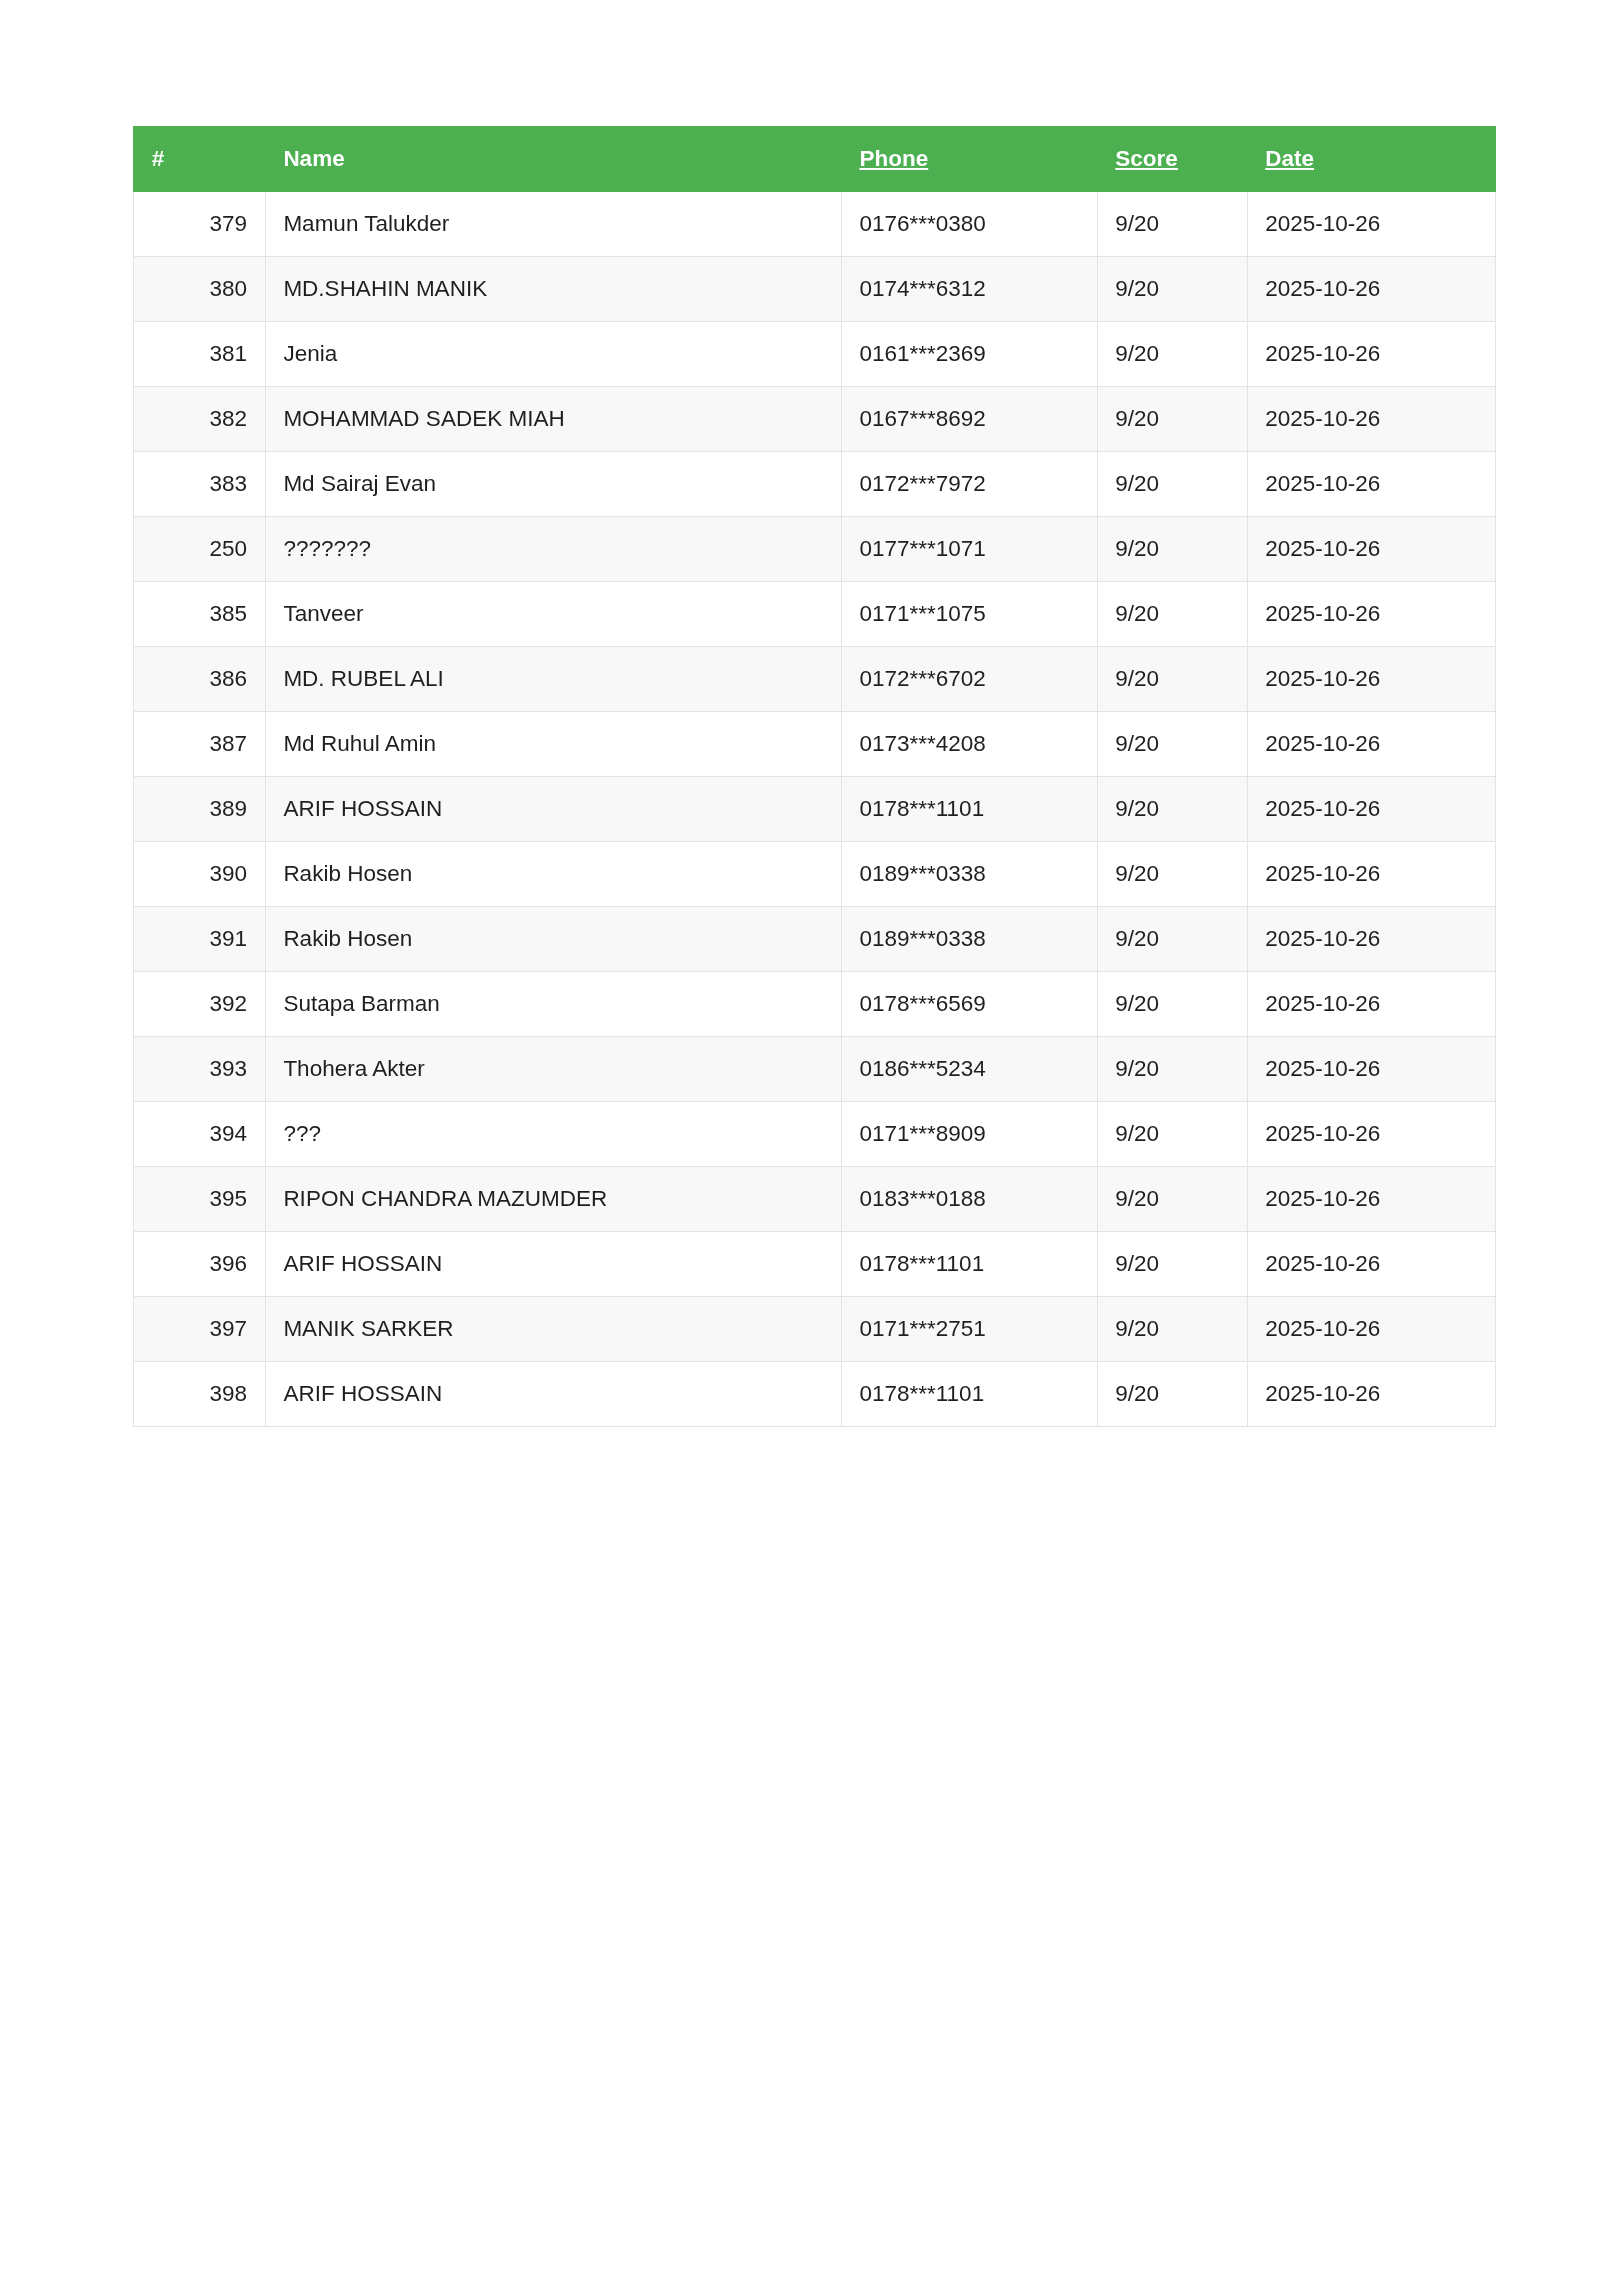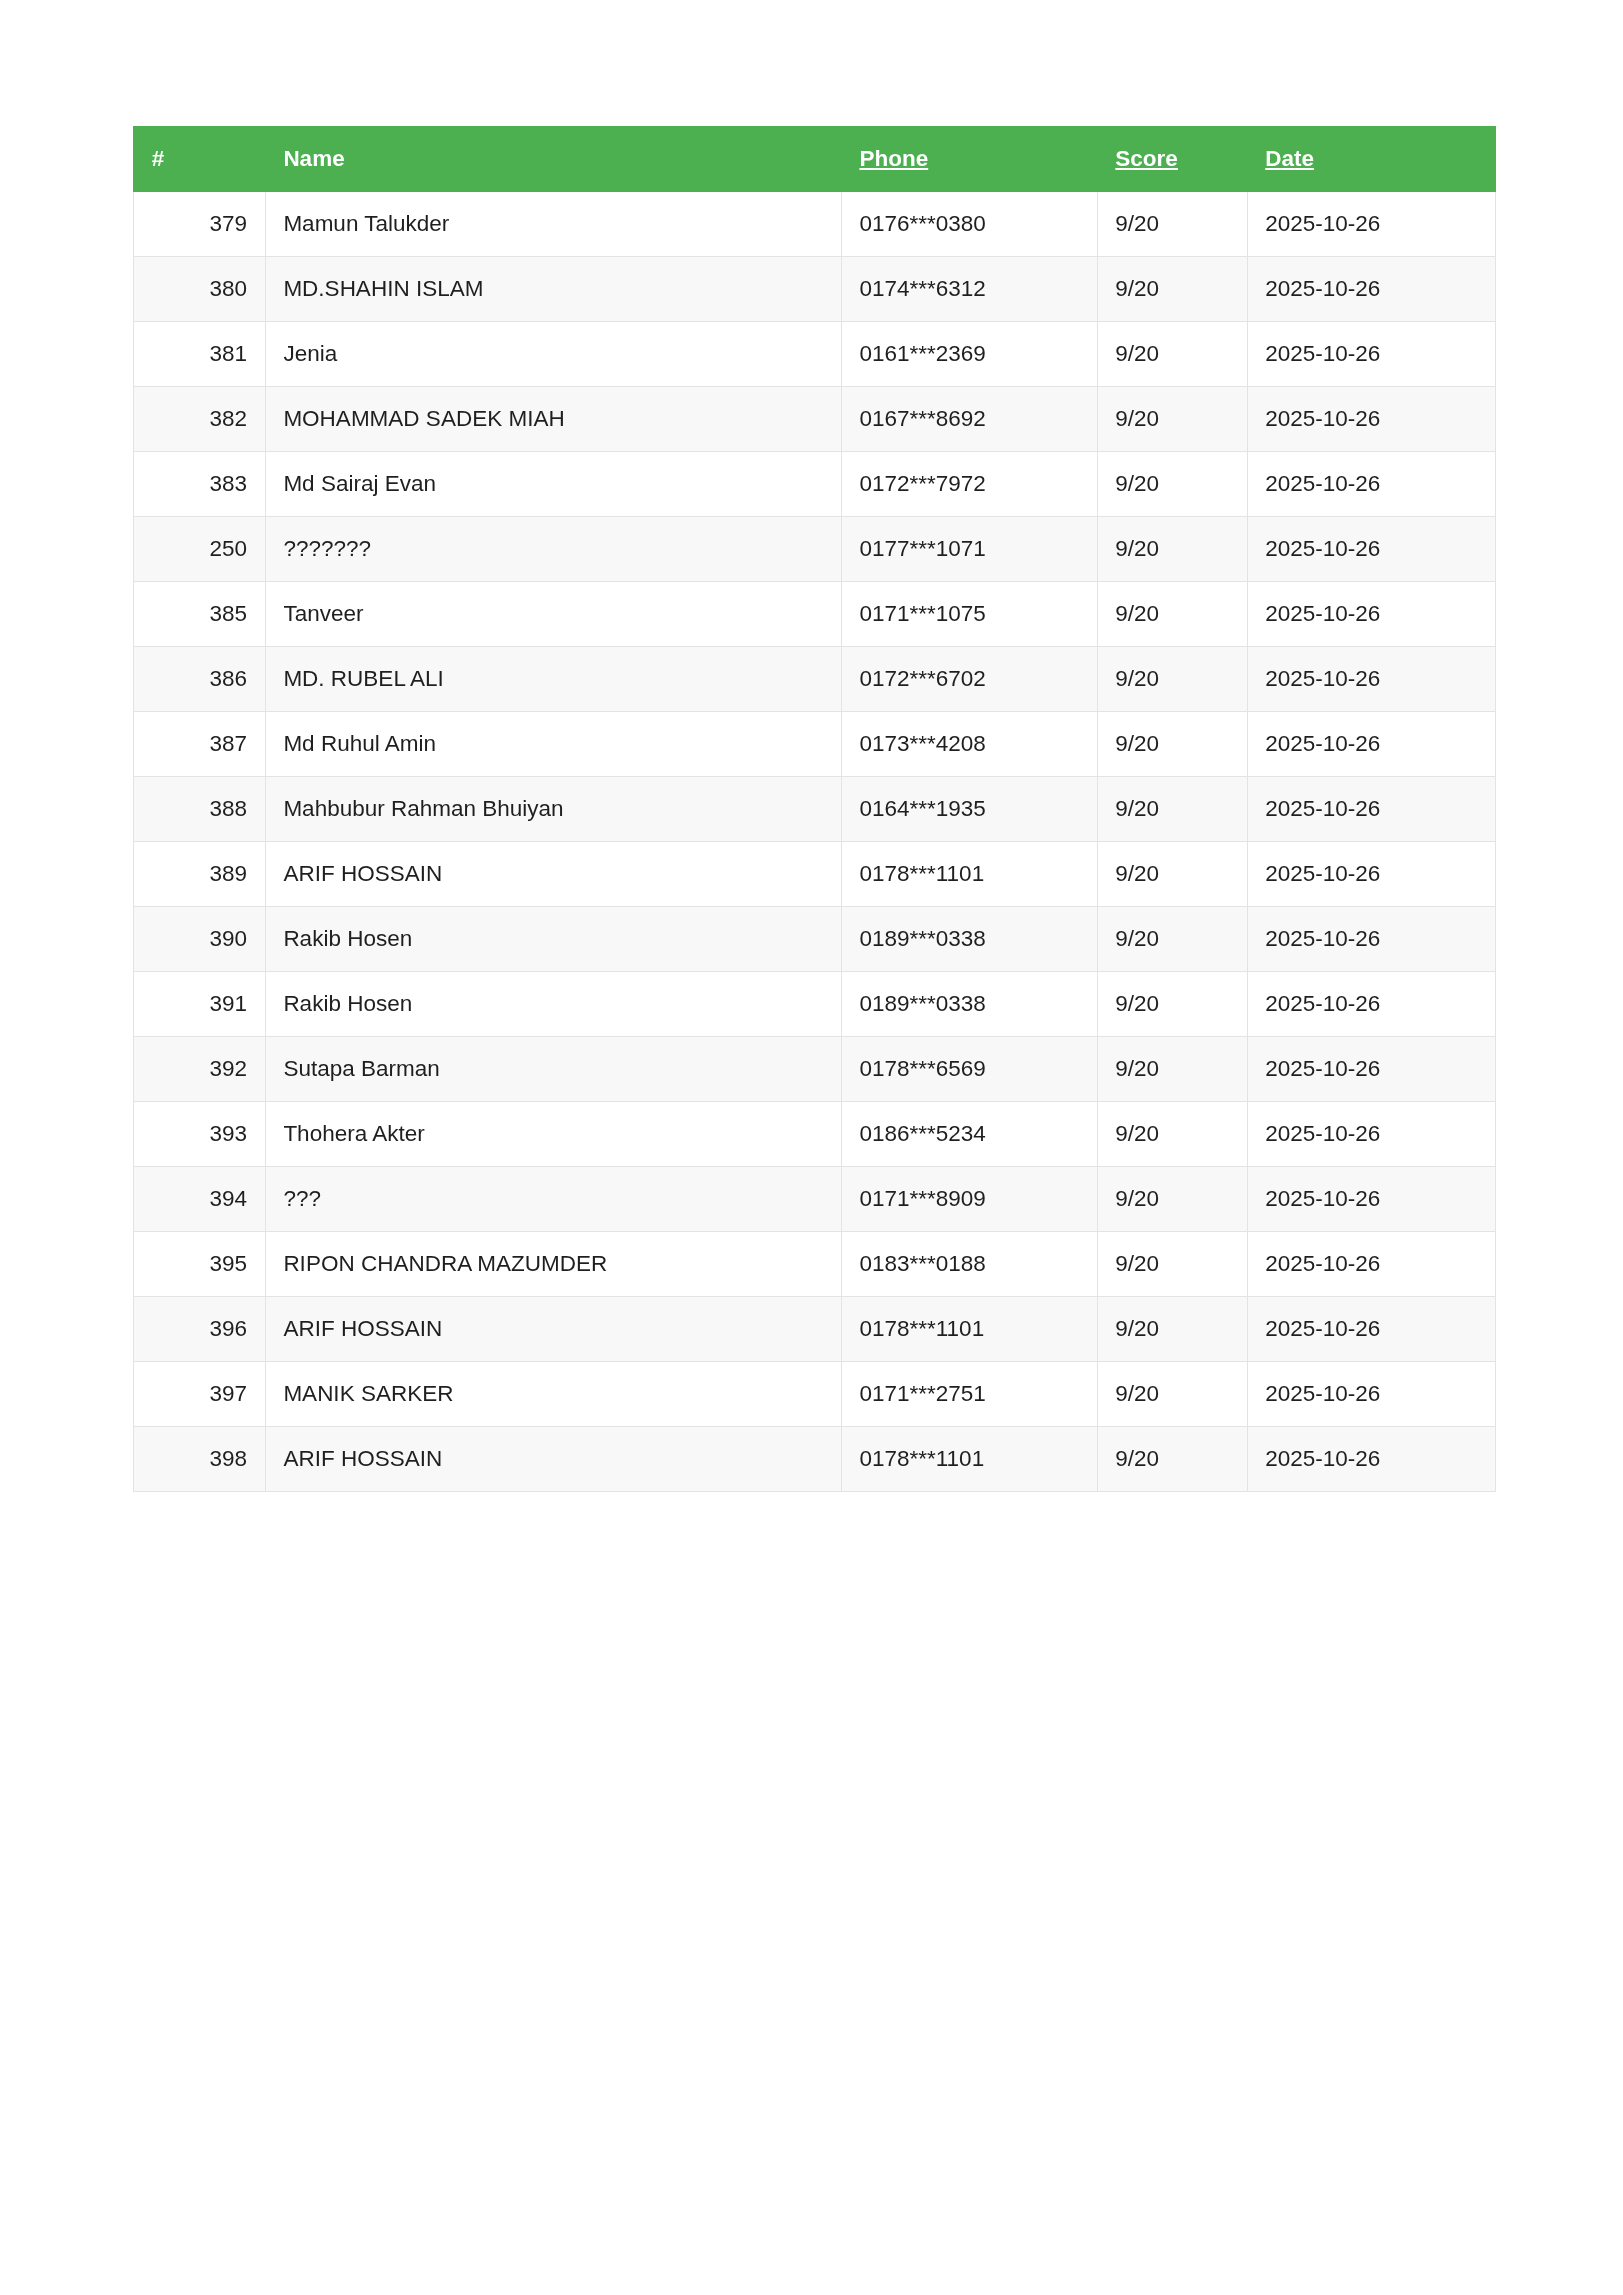--- a/index.html
+++ b/index.html
@@ -88,21 +88,21 @@
     <tbody>
       <tr>
         <td class="cell-rank">379</td>
         <td class="cell-name">Mamun Talukder</td>
         <td class="cell-phone">0176***0380</td>
         <td class="cell-score">9/20</td>
         <td class="cell-date">2025-10-26</td>
       </tr>
       <tr>
         <td class="cell-rank">380</td>
-        <td class="cell-name">MD.SHAHIN ISLAM</td>
+        <td class="cell-name">MD.SHAHIN MANIK</td>
         <td class="cell-phone">0174***6312</td>
         <td class="cell-score">9/20</td>
         <td class="cell-date">2025-10-26</td>
       </tr>
       <tr>
         <td class="cell-rank">381</td>
         <td class="cell-name">Jenia</td>
         <td class="cell-phone">0161***2369</td>
         <td class="cell-score">9/20</td>
         <td class="cell-date">2025-10-26</td>
@@ -143,27 +143,20 @@
         <td class="cell-date">2025-10-26</td>
       </tr>
       <tr>
         <td class="cell-rank">387</td>
         <td class="cell-name">Md Ruhul Amin</td>
         <td class="cell-phone">0173***4208</td>
         <td class="cell-score">9/20</td>
         <td class="cell-date">2025-10-26</td>
       </tr>
       <tr>
-        <td class="cell-rank">388</td>
-        <td class="cell-name">Mahbubur Rahman Bhuiyan</td>
-        <td class="cell-phone">0164***1935</td>
-        <td class="cell-score">9/20</td>
-        <td class="cell-date">2025-10-26</td>
-      </tr>
-      <tr>
         <td class="cell-rank">389</td>
         <td class="cell-name">ARIF HOSSAIN</td>
         <td class="cell-phone">0178***1101</td>
         <td class="cell-score">9/20</td>
         <td class="cell-date">2025-10-26</td>
       </tr>
       <tr>
         <td class="cell-rank">390</td>
         <td class="cell-name">Rakib Hosen</td>
         <td class="cell-phone">0189***0338</td>

